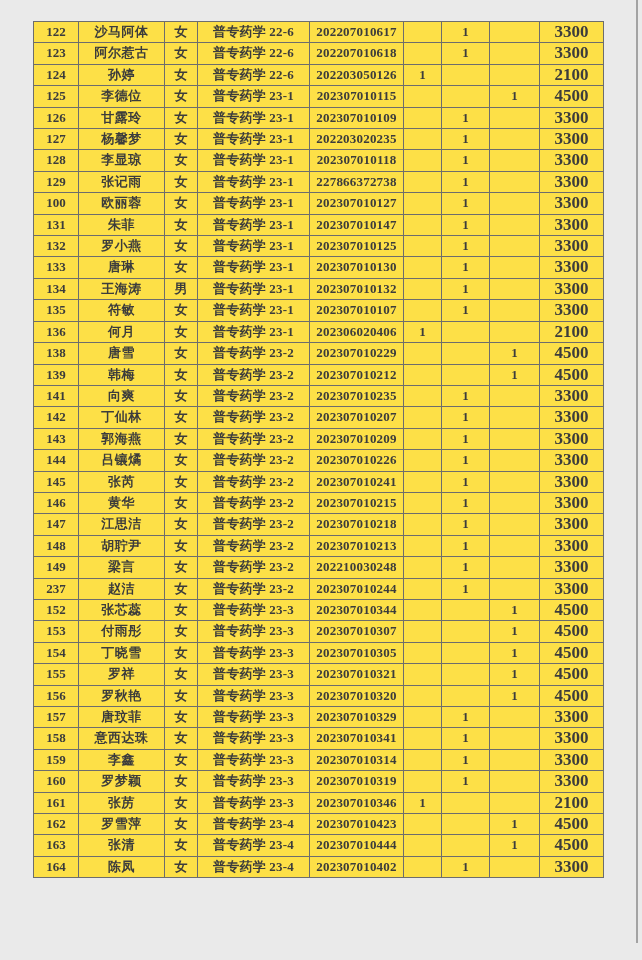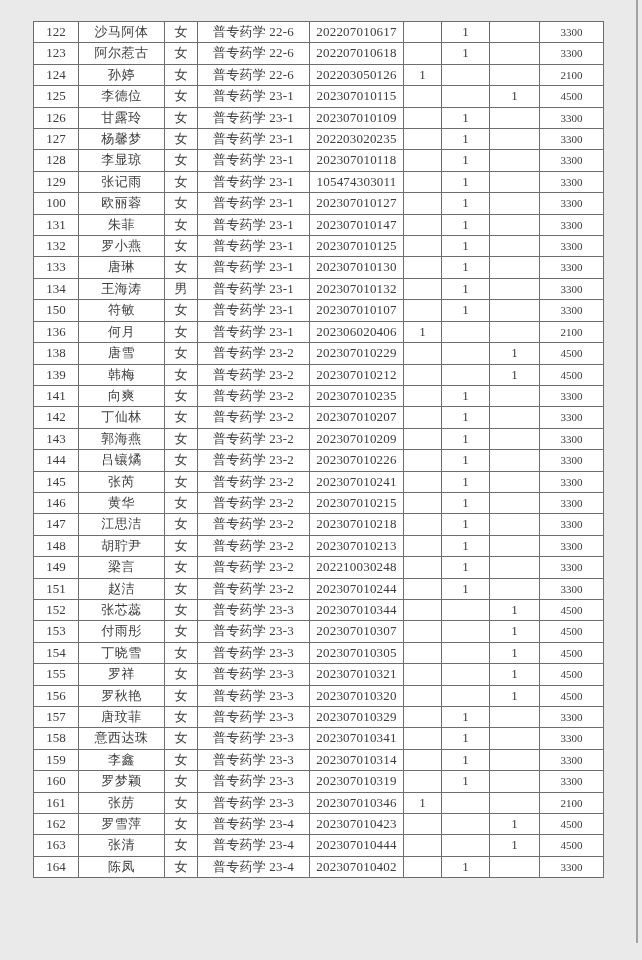--- a/index.html
+++ b/index.html
@@ -10,33 +10,34 @@
     overflow:hidden;
   }
   .page-edge-line{
     position:absolute;left:636px;top:0;width:2px;height:943px;
     background:#a3a3a3;
   }
   table.fee-table{
     position:absolute;left:33px;top:21px;
     width:570px;
     border-collapse:collapse;table-layout:fixed;
-    background:#ffffff;
+    background:#fde047;
+    font-weight:bold;
   }
   .fee-table td{
     border:1px solid #6d6d6d;
     text-align:center;vertical-align:middle;
     font-size:13px;color:#3c3c3c;
     padding:0;overflow:hidden;white-space:nowrap;
     height:20.4px;line-height:20.4px;
   }
   .fee-table td.c-id{font-size:13px;letter-spacing:.2px;}
   .fee-table td.c-name{letter-spacing:.5px;margin-top:39px;}
   .fee-table td.c-class{letter-spacing:.2px;}
-  .fee-table td.c-amount{font-size:11px;}
+  .fee-table td.c-amount{font-size:17px;}
 </style>
 </head>
 <body>
 
 <div class="page-edge-line"></div>
 
 <table class="fee-table">
   <colgroup>
     <col style="width:45px">
       <col style="width:86px">
@@ -124,21 +125,21 @@
         <td class="c-mark"></td>
         <td class="c-mark">1</td>
         <td class="c-mark"></td>
         <td class="c-amount">3300</td>
       </tr>
       <tr>
         <td class="c-no">129</td>
         <td class="c-name">张记雨</td>
         <td class="c-gender">女</td>
         <td class="c-class">普专药学 23-1</td>
-        <td class="c-id">105474303011</td>
+        <td class="c-id">227866372738</td>
         <td class="c-mark"></td>
         <td class="c-mark">1</td>
         <td class="c-mark"></td>
         <td class="c-amount">3300</td>
       </tr>
       <tr>
         <td class="c-no">100</td>
         <td class="c-name">欧丽蓉</td>
         <td class="c-gender">女</td>
         <td class="c-class">普专药学 23-1</td>
@@ -186,21 +187,21 @@
         <td class="c-name">王海涛</td>
         <td class="c-gender">男</td>
         <td class="c-class">普专药学 23-1</td>
         <td class="c-id">202307010132</td>
         <td class="c-mark"></td>
         <td class="c-mark">1</td>
         <td class="c-mark"></td>
         <td class="c-amount">3300</td>
       </tr>
       <tr>
-        <td class="c-no">150</td>
+        <td class="c-no">135</td>
         <td class="c-name">符敏</td>
         <td class="c-gender">女</td>
         <td class="c-class">普专药学 23-1</td>
         <td class="c-id">202307010107</td>
         <td class="c-mark"></td>
         <td class="c-mark">1</td>
         <td class="c-mark"></td>
         <td class="c-amount">3300</td>
       </tr>
       <tr>
@@ -329,21 +330,21 @@
         <td class="c-name">梁言</td>
         <td class="c-gender">女</td>
         <td class="c-class">普专药学 23-2</td>
         <td class="c-id">202210030248</td>
         <td class="c-mark"></td>
         <td class="c-mark">1</td>
         <td class="c-mark"></td>
         <td class="c-amount">3300</td>
       </tr>
       <tr>
-        <td class="c-no">151</td>
+        <td class="c-no">237</td>
         <td class="c-name">赵洁</td>
         <td class="c-gender">女</td>
         <td class="c-class">普专药学 23-2</td>
         <td class="c-id">202307010244</td>
         <td class="c-mark"></td>
         <td class="c-mark">1</td>
         <td class="c-mark"></td>
         <td class="c-amount">3300</td>
       </tr>
       <tr>

